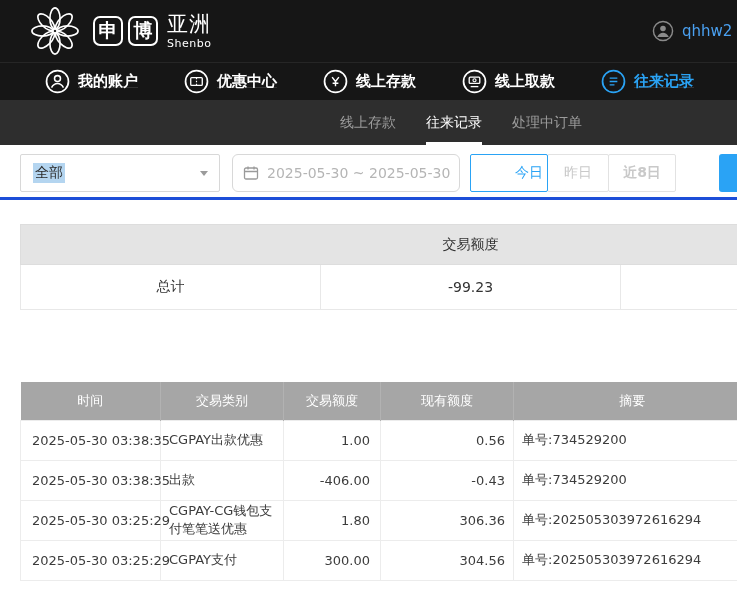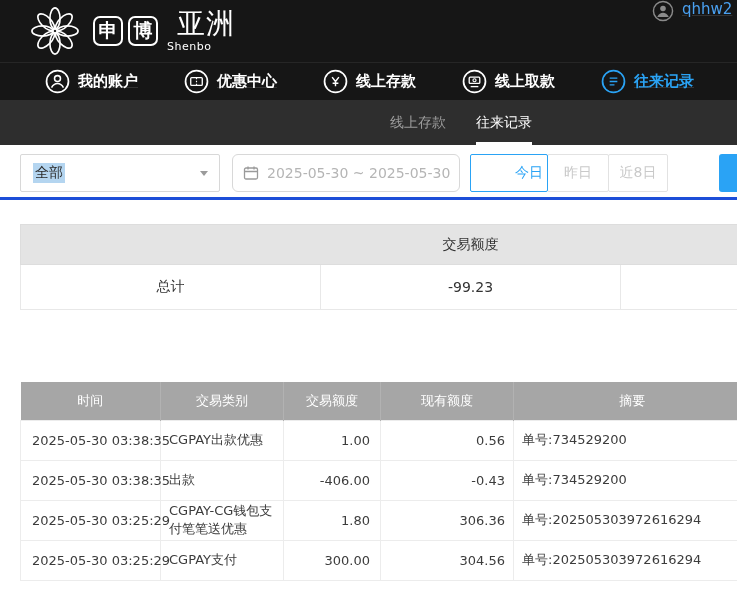--- a/index.html
+++ b/index.html
@@ -18,23 +18,23 @@
 
   
   .top-header{height:62px;background:var(--header-bg);display:flex;align-items:center;
     padding-left:30px;position:relative;}
   .logo-area{display:flex;align-items:center;cursor:pointer;}
   .logo-flower{display:flex;align-items:center;margin-right:8px;}
   .logo-box{width:30px;height:30px;border:2px solid #fff;border-radius:7px;color:#fff;
     display:flex;align-items:center;justify-content:center;font-size:19px;font-weight:bold;
     margin-left:5px;}
   .logo-region-wrap{margin-left:9px;color:#fff;line-height:1;}
-  .region{font-size:28px;letter-spacing:1px;margin-left:10px;}
+  .region{font-size:21px;letter-spacing:1px;}
   .romanized{font-size:11px;display:block;margin-top:3px;letter-spacing:.5px;}
-  .user-area{position:absolute;left:652px;top:0;height:100%;display:flex;gap:8px;text-decoration:underline;}
+  .user-area{position:absolute;left:652px;top:0;height:100%;display:flex;align-items:center;gap:8px;}
   .user-name{color:#4aa0f0;font-size:15px;white-space:nowrap;}
 
   
   .nav-bar{height:38px;background:var(--header-bg);border-top:1px solid #262626;
     display:flex;align-items:center;padding-left:45px;gap:46px;text-decoration:underline;}
   .nav-item{display:flex;align-items:center;gap:8px;color:#fff;font-size:15px;font-weight:600;
     cursor:pointer;white-space:nowrap;}
   .nav-item.active{color:var(--accent);}
   .nav-icon{display:flex;align-items:center;}
   .nav-icon svg{display:block;}
@@ -56,21 +56,21 @@
   .caret{width:0;height:0;border-left:4.5px solid transparent;border-right:4.5px solid transparent;
     border-top:5.5px solid #9b9b9b;position:absolute;right:11px;top:16px;}
   .date-box{margin-left:12px;width:228px;height:38px;border:1px solid #d8d8d8;border-radius:6px;
     display:flex;align-items:center;padding:0 10px;gap:8px;background:#fff;cursor:pointer;}
   .cal-icon{display:flex;align-items:center;}
   .date-text{font-size:14px;color:#b5b5b5;white-space:nowrap;}
   .btn{height:38px;border:1px solid #e2e2e2;background:#fff;color:#c9c9c9;font-size:14px;
     cursor:pointer;border-radius:2px;font-family:inherit;padding:0;}
   .btn.today{margin-left:10px;width:78px;border-color:var(--accent);color:var(--accent);position:relative;z-index:1;padding-left:40px;}
   .btn.yesterday{width:62px;margin-left:-1px;}
-  .btn.last8{width:60px;margin-left:-1px;}
+  .btn.last8{width:68px;margin-left:-1px;font-weight:bold;}
   .search-btn{position:absolute;left:719px;top:9px;width:60px;height:38px;background:var(--accent);
     border:none;border-radius:3px;cursor:pointer;}
 
   
   .summary-table{margin:24px 0 0 20px;width:900px;border-collapse:collapse;table-layout:fixed;}
   .summary-table col{width:300px;}
   .summary-table th{background:var(--summary-header-bg);height:40px;font-size:14px;font-weight:400;
     color:#333;text-align:center;border:1px solid #ddd;}
   .summary-table td{height:45px;border:1px solid #e8e8e8;text-align:center;font-size:14px;color:#333;}
 
@@ -188,20 +188,21 @@
         <path d="M9 9.5h8M9 13h8M9 16.5h5" stroke="currentColor" stroke-width="1.5"></path>
       </svg>
     </span>
     <span>往来记录</span>
   </div>
 </div>
 
 <div class="subtab-bar">
   <div class="subtab">线上存款</div>
   <div class="subtab active">往来记录</div>
+  <div class="subtab">处理中订单</div>
 </div>
 
 <div class="filter-bar">
   <div class="select-box">
     <span class="select-value">全部</span>
     <span class="caret"></span>
   </div>
   <div class="date-box">
     <span class="cal-icon">
       <svg width="16" height="16" viewBox="0 0 16 16">

